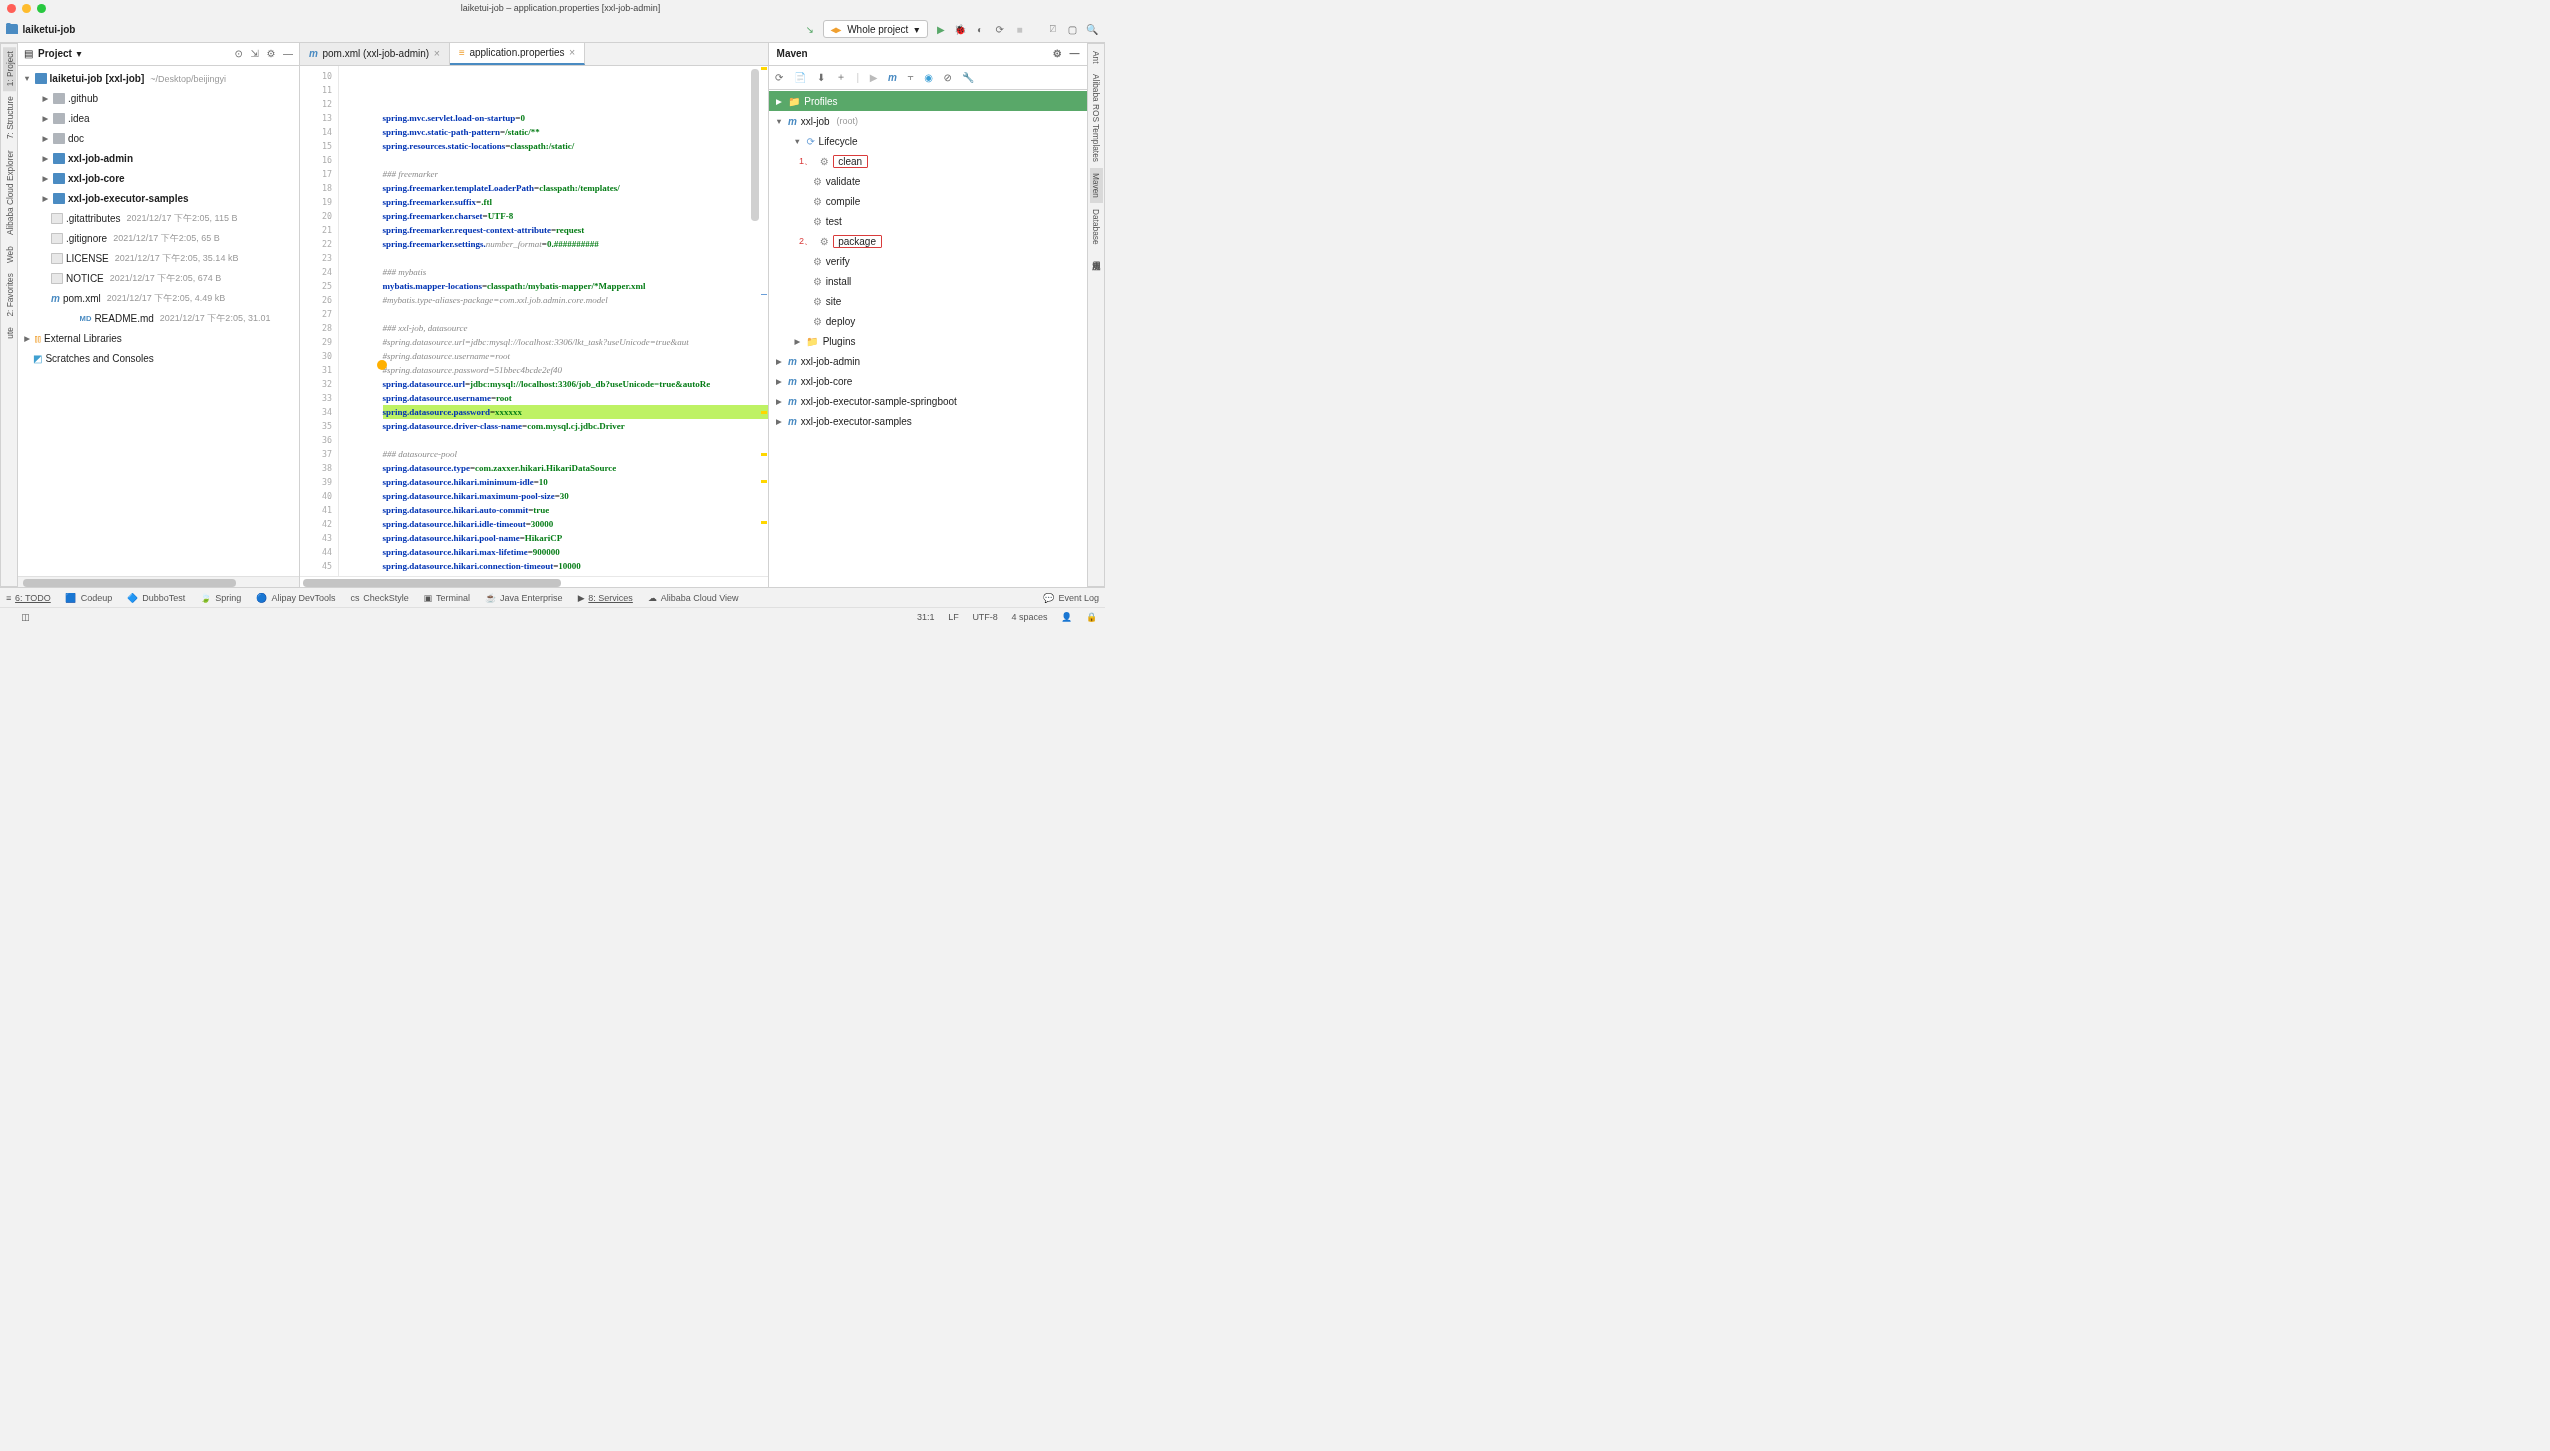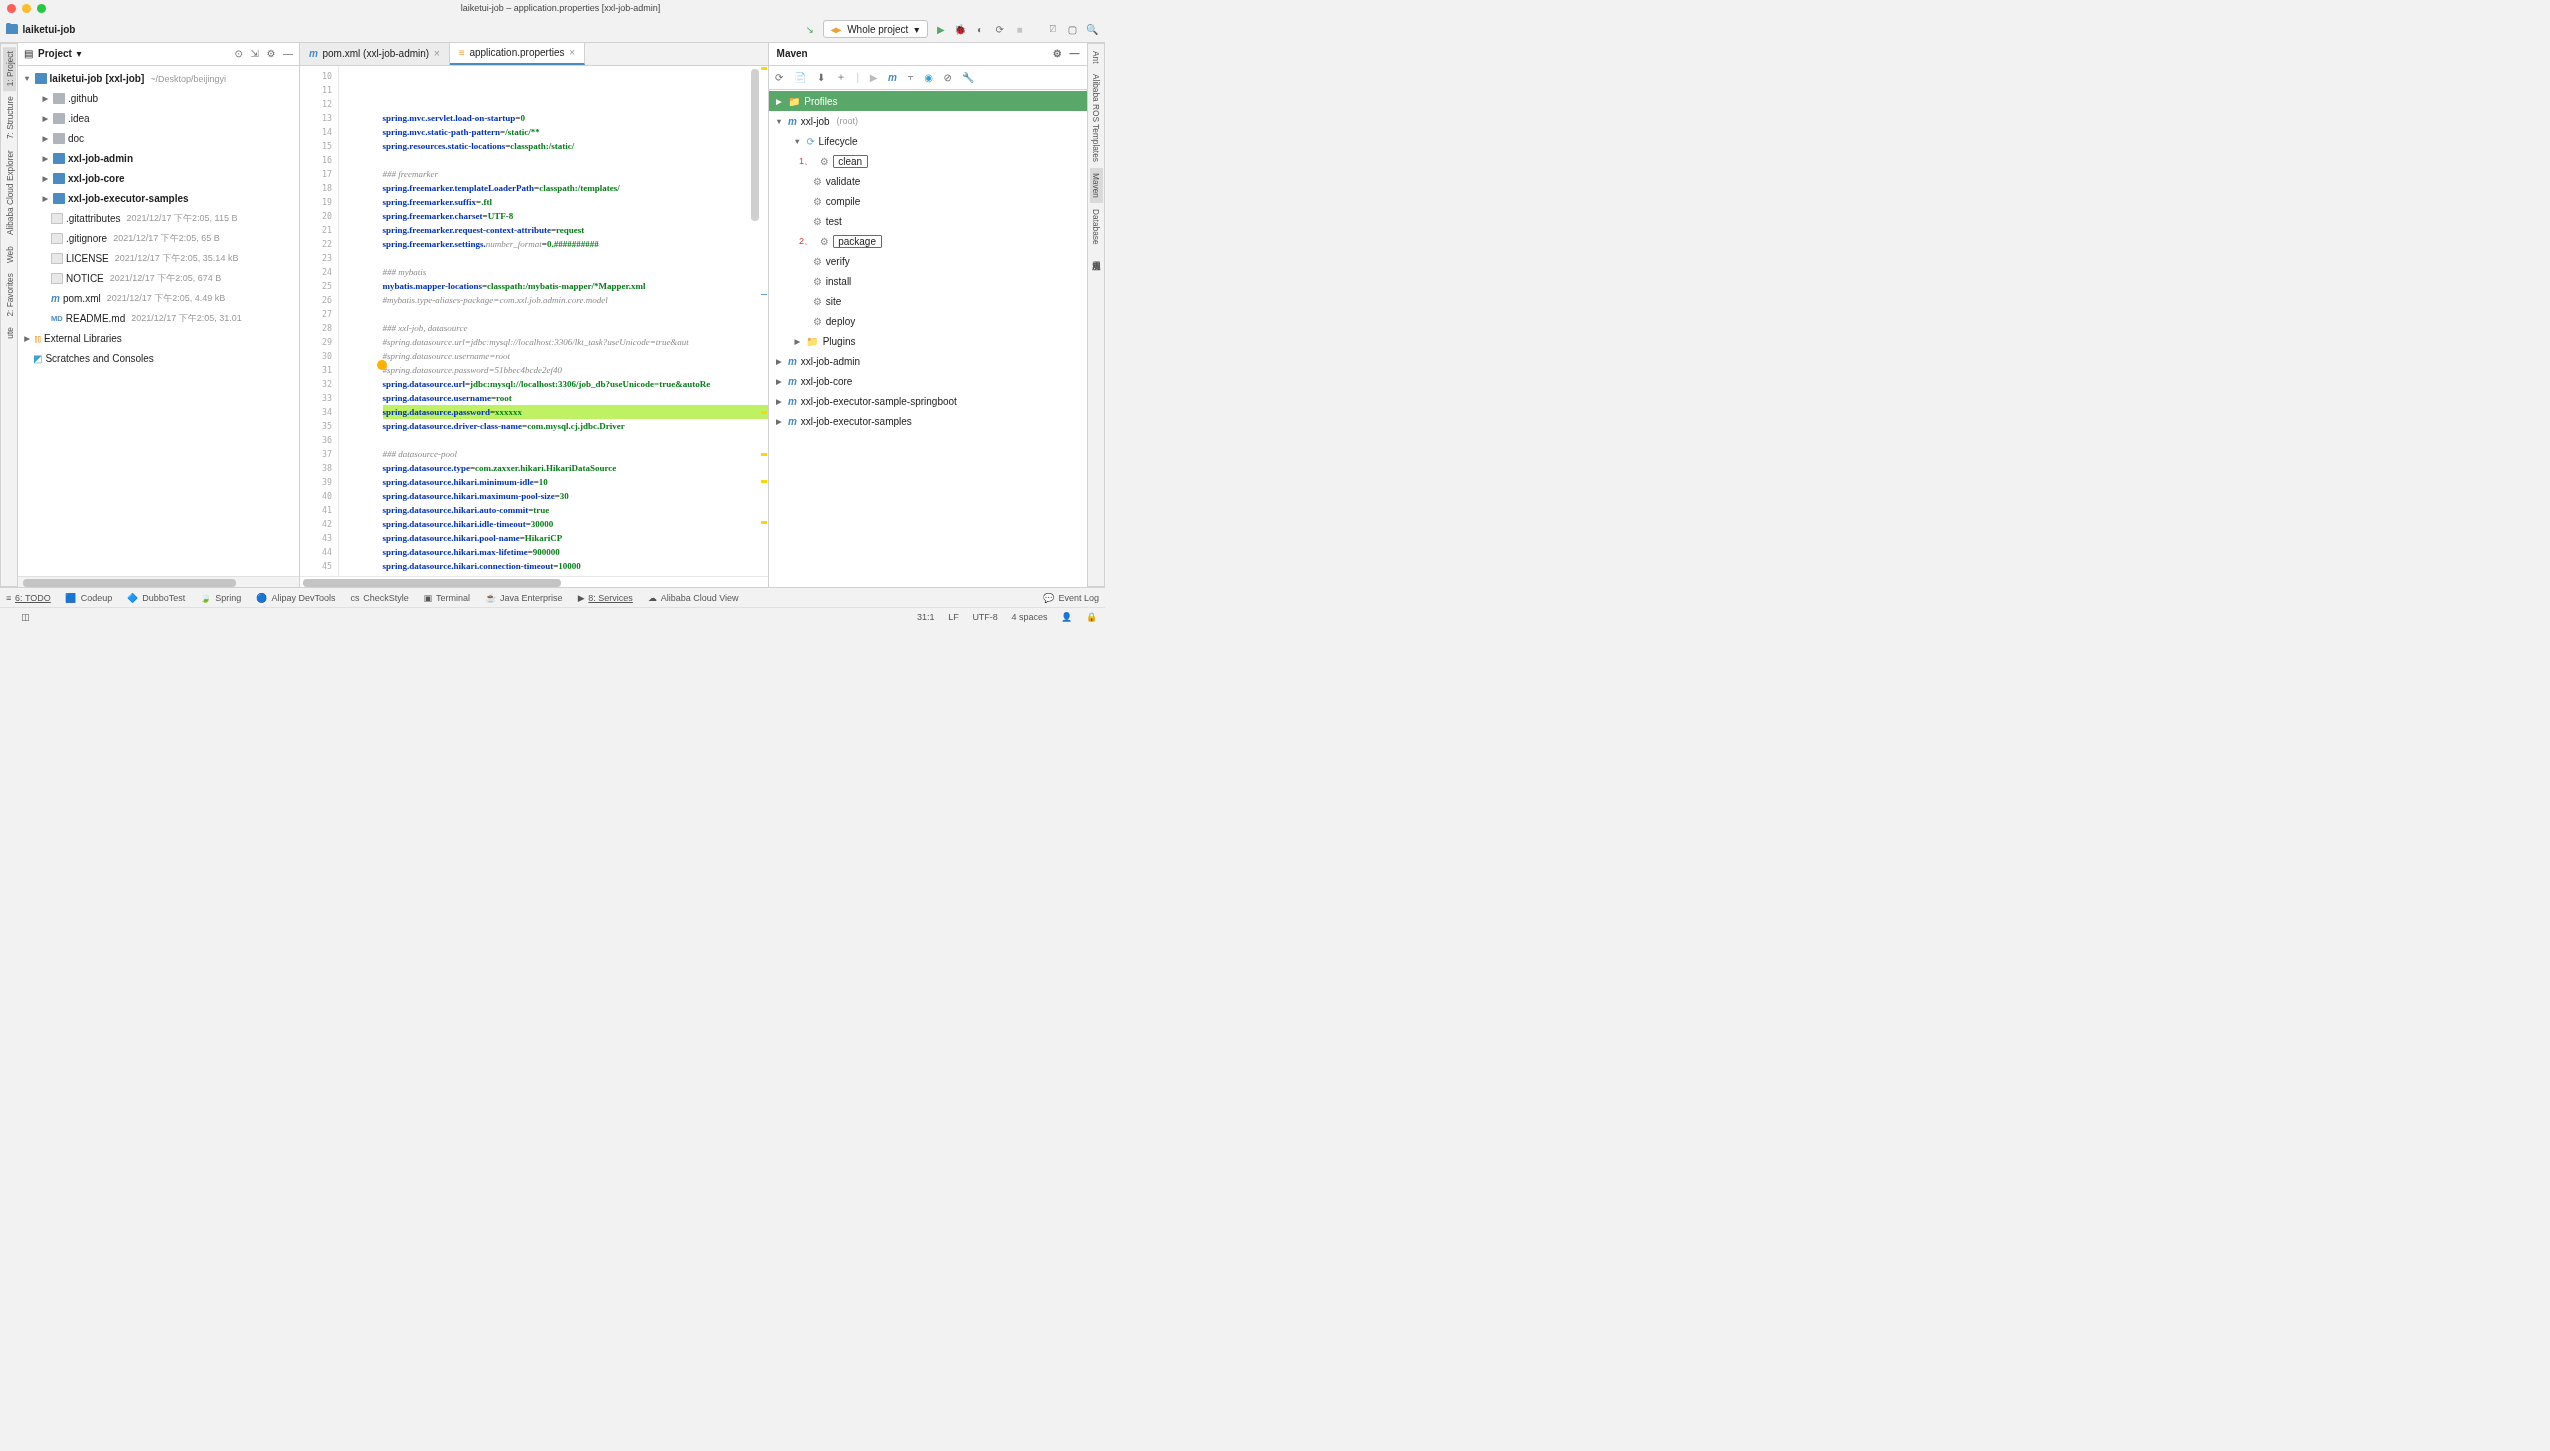--- a/index.html
+++ b/index.html
@@ -214,21 +214,21 @@
             <div class="tree-row" style="padding-left: 33px;">
               <span class="tree-ic file-ic"></span>
               <span class="tree-name">NOTICE</span>
               <span class="tree-meta">2021/12/17 下午2:05, 674 B</span>
             </div>
             <div class="tree-row" style="padding-left: 33px;">
               <span class="m-icon">m</span>
               <span class="tree-name">pom.xml</span>
               <span class="tree-meta">2021/12/17 下午2:05, 4.49 kB</span>
             </div>
-            <div class="tree-row" style="padding-left: 33px;">
+            <div class="tree-row" style="padding-left: 33px; justify-content: center;">
               <span style="color:#4a8bc2;font-size:7.6px;font-weight:bold">MD</span>
               <span class="tree-name">README.md</span>
               <span class="tree-meta">2021/12/17 下午2:05, 31.01</span>
             </div>
           </div>
         <div class="tree-row" style="padding-left:4.6px">
           <span class="tree-arrow">▶</span>
             <span style="color:#f0a030">⫾⫾</span>
           <span class="tree-name">External Libraries</span>
         </div>

